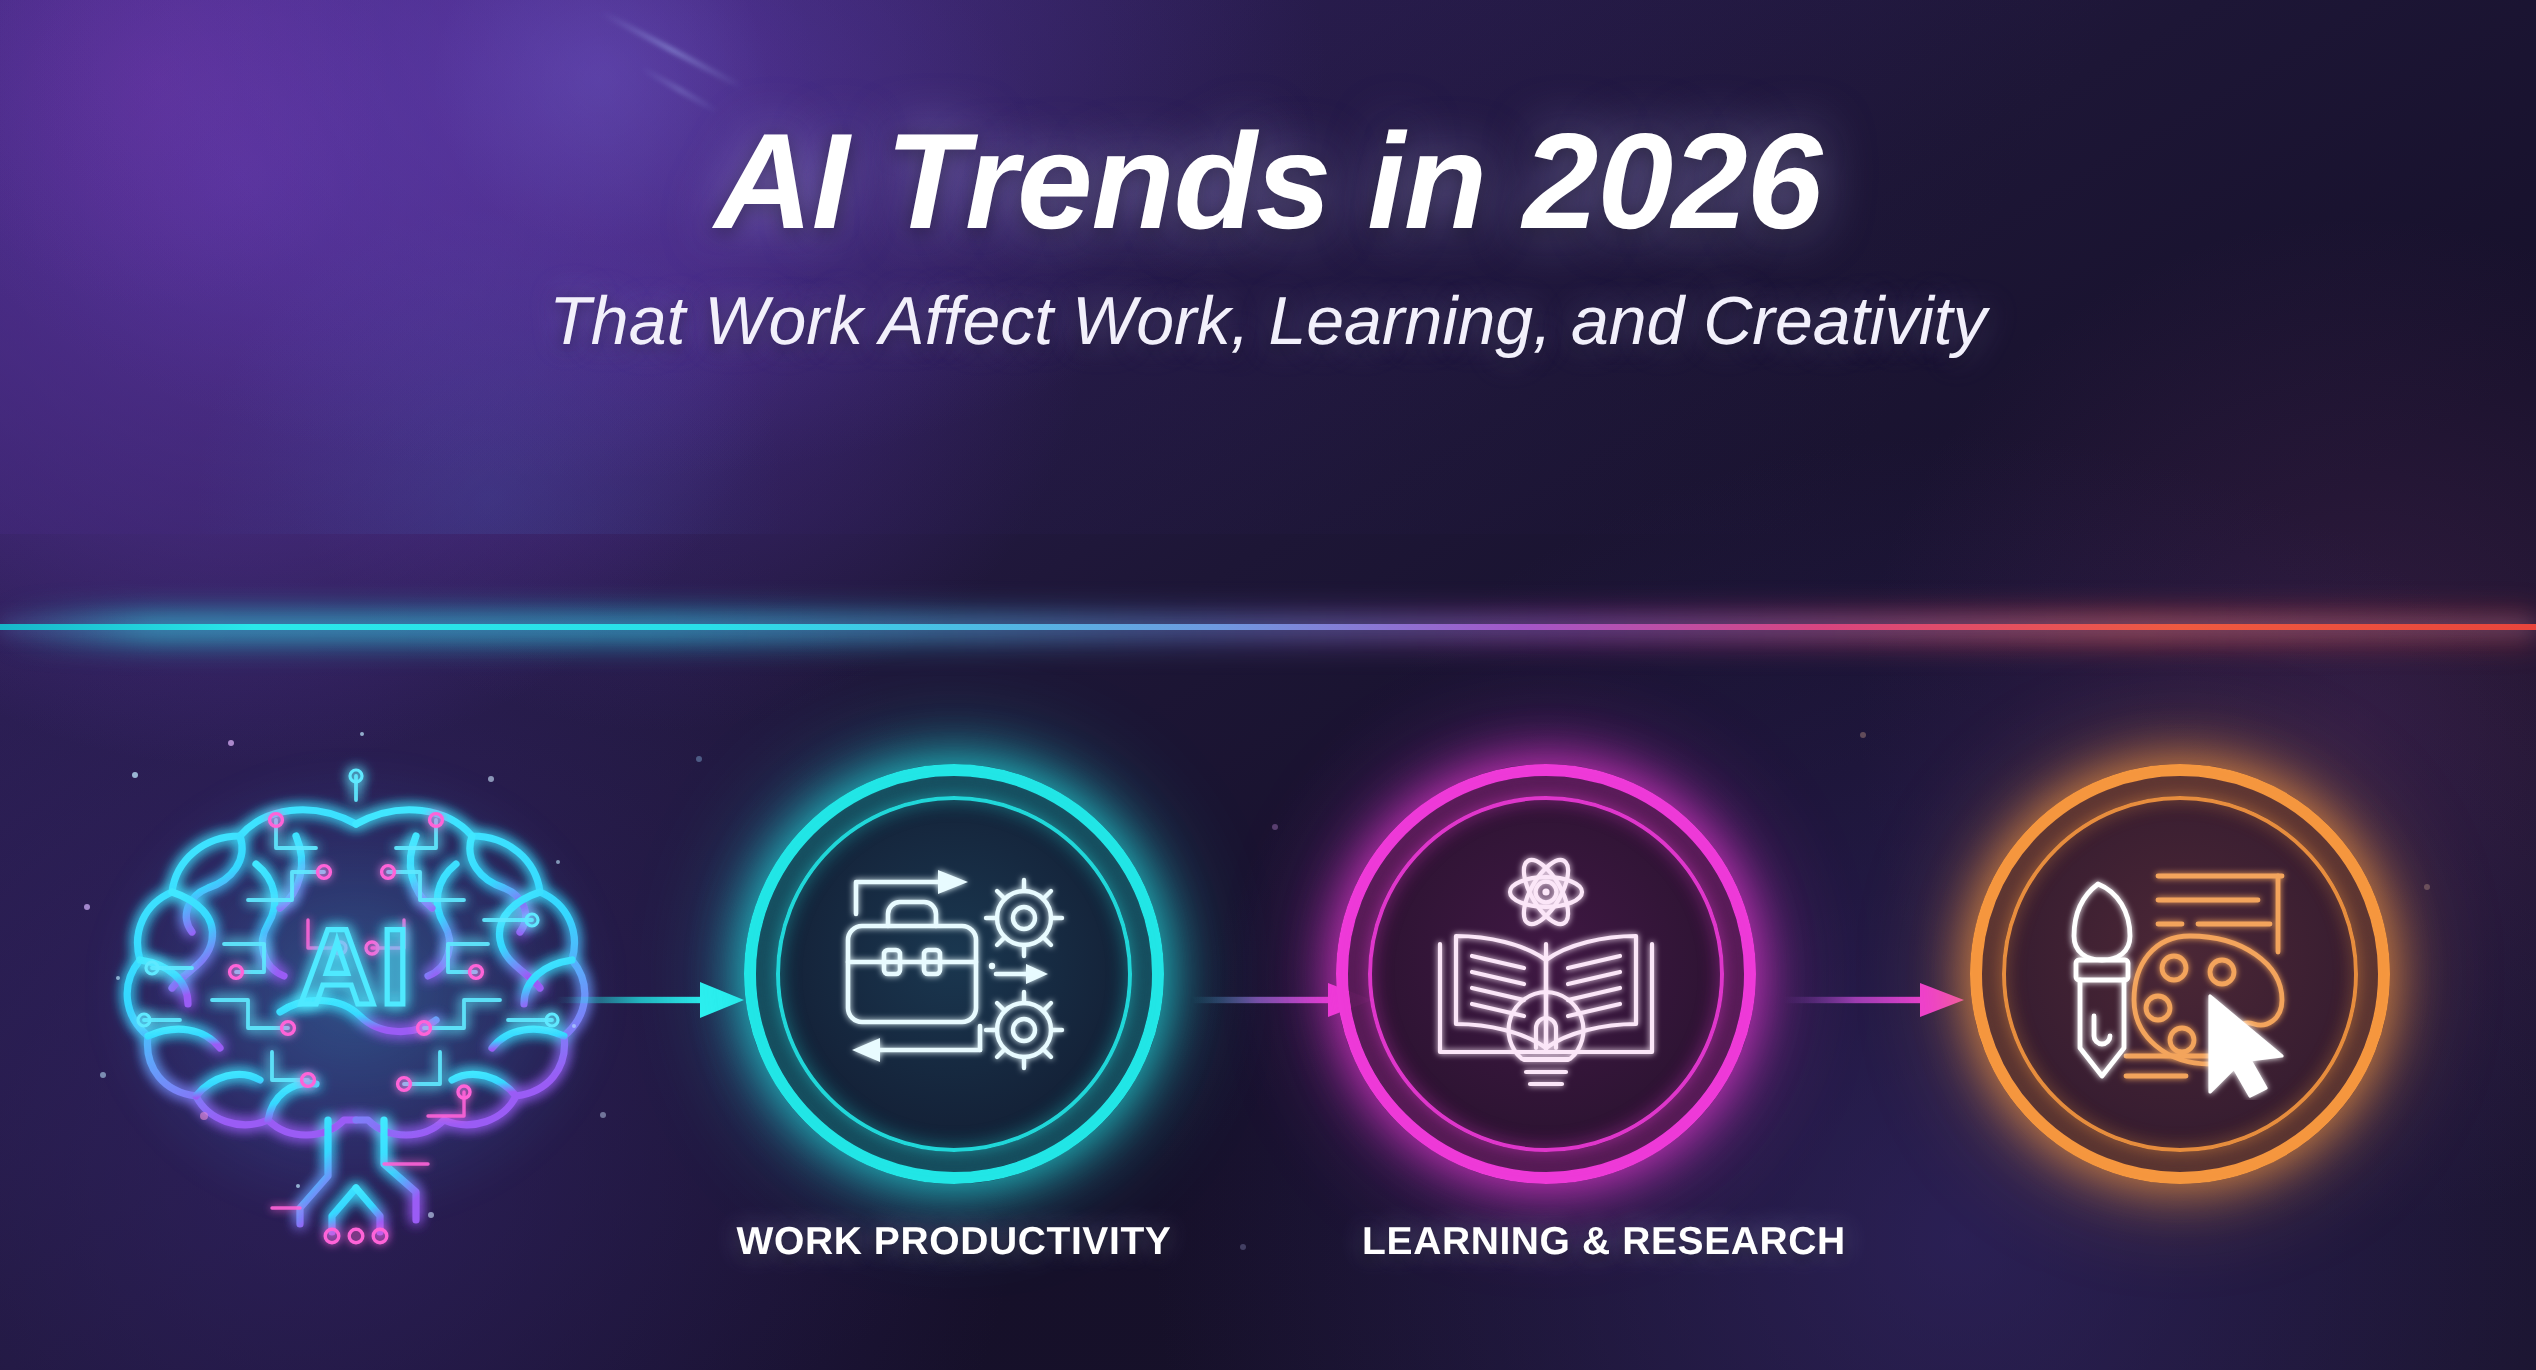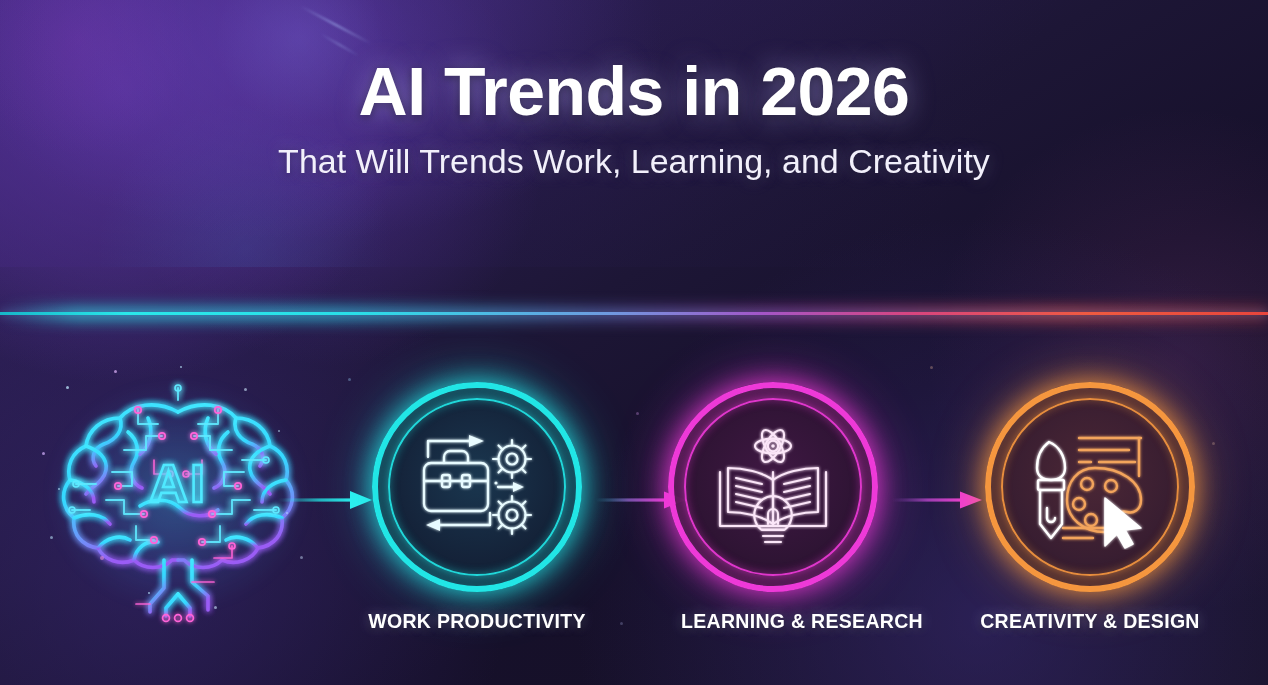--- a/index.html
+++ b/index.html
@@ -20,21 +20,21 @@
       radial-gradient(circle 420px at 120px 90px, rgba(110,62,190,0.75) 0%, rgba(110,62,190,0.0) 70%),
       radial-gradient(circle 300px at 330px 150px, rgba(92,54,168,0.45) 0%, rgba(92,54,168,0) 72%),
       radial-gradient(circle 520px at 150px 560px, rgba(58,40,120,0.55) 0%, rgba(58,40,120,0) 70%),
       radial-gradient(circle 560px at 980px 620px, rgba(62,46,128,0.5) 0%, rgba(62,46,128,0) 72%),
       radial-gradient(circle 340px at 1180px 360px, rgba(120,58,120,0.28) 0%, rgba(120,58,120,0) 74%),
       linear-gradient(150deg, #3c2573 0%, #2a1d50 22%, #1d1636 45%, #16102a 65%, #171226 100%);
   }
 
   
   #hero {
-    position:absolute; left:0; top:0; width:1268px; height:267px;
+    position:absolute; left:0; top:0; width:1268px; height:267px;font-style:italic;
   }
   #hero-bg {
     position:absolute; inset:0;
     background:
       radial-gradient(ellipse 520px 300px at 300px 30px, rgba(108,70,200,0.40) 0%, rgba(108,70,200,0) 70%),
       radial-gradient(circle 120px at 300px 40px, rgba(150,170,255,0.16) 0%, rgba(150,170,255,0) 70%),
       radial-gradient(circle 160px at 80px 40px, rgba(150,60,190,0.18) 0%, rgba(150,60,190,0) 72%),
       radial-gradient(circle 200px at 245px 250px, rgba(70,120,210,0.16) 0%, rgba(70,120,210,0) 74%),
       linear-gradient(120deg, rgba(70,42,130,0.55) 0%, rgba(40,28,80,0.20) 45%, rgba(20,16,38,0.0) 75%);
     pointer-events:none;
@@ -134,21 +134,21 @@
 <body>
 
 <div id="stage">
 
   <div id="hero">
     <div id="hero-bg"></div>
     <div class="streak" style="left:296px; top:24px; width:80px; height:2px; transform:rotate(28deg);"></div>
     <div class="streak" style="left:318px; top:44px; width:44px; height:1.5px; transform:rotate(30deg); opacity:.6;"></div>
 
     <div id="title">AI Trends in 2026</div>
-    <div id="subtitle">That Will Trends Work, Learning, and Creativity</div>
+    <div id="subtitle">That Work Affect Work, Learning, and Creativity</div>
   </div>
 
   <div id="divider-wrap">
     <div id="divider-glow"></div>
     <div id="divider-core"></div>
   </div>
 
   <div id="flow">
 
     <div id="brain-wrap">
@@ -513,21 +513,20 @@
             <path d="M15,66 L15,100 L26,114 L37,100 L37,66"></path>
             <path d="M22,84 L22,94 a4,4 0 0 0 8,0"></path>
           </g>
 
           <g filter="url(#gOr)">
             <path d="M80,74 L80,122 L92,110 L100,124 L108,120 L100,106 L116,104 Z" fill="#ffffff" stroke="#ffffff" stroke-width="1.6" stroke-linejoin="round"></path>
           </g>
         </svg>
       </div>
     </div>
-    <div class="node-label" style="left:940px; top:288px;">CREATIVITY &amp; DESIGN</div>
 
     <div class="particle" style="left:348px; top:56px;  width:3px; height:3px; background:#9fd6ff; opacity:.35;"></div>
     <div class="particle" style="left:636px; top:90px;  width:3px; height:3px; background:#e7a6ff; opacity:.3;"></div>
     <div class="particle" style="left:930px; top:44px;  width:3px; height:3px; background:#ffc9a6; opacity:.3;"></div>
     <div class="particle" style="left:1212px; top:120px; width:3px; height:3px; background:#ffd2b0; opacity:.25;"></div>
     <div class="particle" style="left:620px; top:300px; width:3px; height:3px; background:#bfc8ff; opacity:.25;"></div>
   </div>
 
 </div>
 

